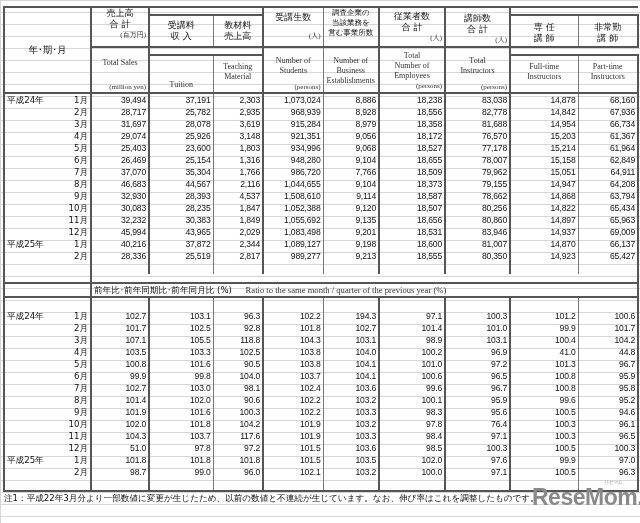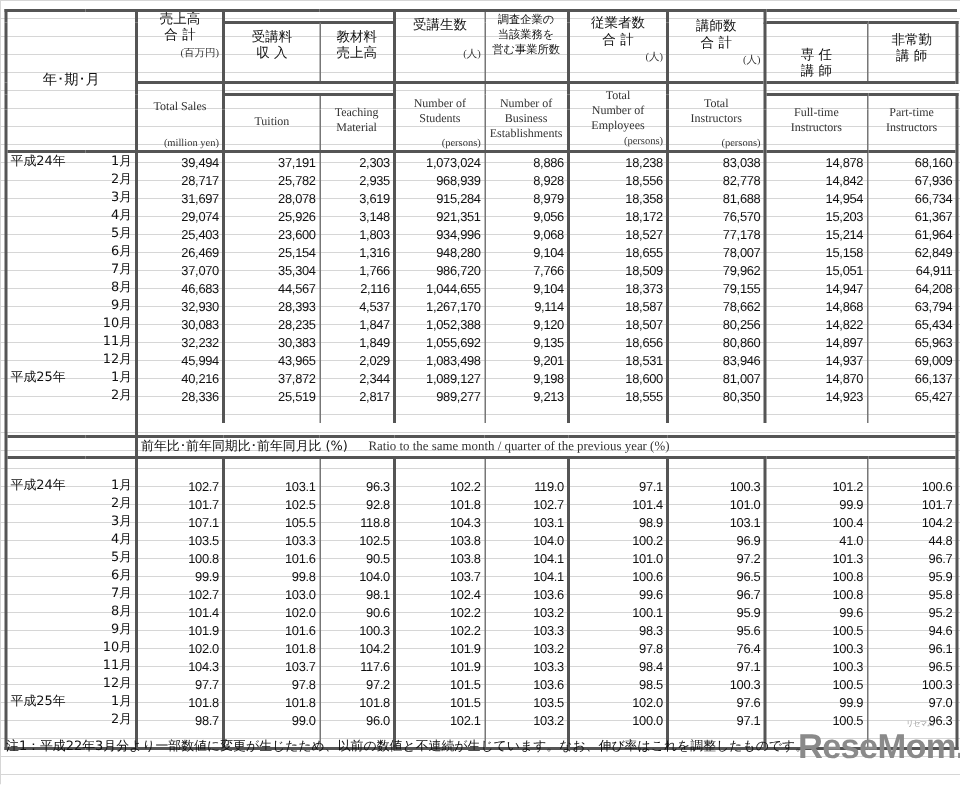--- a/index.html
+++ b/index.html
@@ -82,21 +82,21 @@
     <tr>
       <td class="bT bL hdr" rowspan="2">
           <div style="white-space:pre-line;padding-top:4px">受講料
 収 入</div>
         </td>
       <td class="bT tL hdr bR" rowspan="2">
           <div style="white-space:pre-line;padding-top:4px">教材料
 売上高</div>
         </td>
       <td class="bT bL hdr" rowspan="2">
-          <div style="white-space:pre-line;padding-top:16px">専 任
+          <div style="white-space:pre-line;padding-top:6px">専 任
 講 師</div>
         </td>
       <td class="bT tL hdr bR" rowspan="2">
           <div style="white-space:pre-line;padding-top:6px">非常勤
 講 師</div>
         </td>
     </tr>
     <tr></tr>
     <tr>
       <td class="bT bL hdr en" rowspan="3">
@@ -122,21 +122,21 @@
         </td>
       <td class="bT bL hdr en" rowspan="3">
           <div style="white-space:pre-line;padding-top:8px">Total
 Instructors</div>
           <div class="unit" style="padding-top:6px">(persons)</div>
         </td>
       <td class="bT bL hdr" colspan="2" style="height:6px"></td>
     </tr>
     <tr>
       <td class="bT bL hdr en" rowspan="2">
-          <div style="padding-top:12px">Tuition</div>
+          <div style="padding-top:24px">Tuition</div>
         </td>
       <td class="bT tL hdr en bR" rowspan="2">
           <div style="white-space:pre-line;padding-top:6px">Teaching
 Material</div>
         </td>
       <td class="bT bL hdr en" rowspan="2">
           <div style="white-space:pre-line;padding-top:6px">Full-time
 Instructors</div>
         </td>
       <td class="bT tL hdr en bR" rowspan="2">
@@ -250,21 +250,21 @@
         <td class="num bL">79,155</td>
         <td class="num bL">14,947</td>
         <td class="num tL bR">64,208</td>
       </tr>
       <tr>
         <td class="lbl bL"></td>
         <td class="mo" style="border-left:none">9月</td>
         <td class="num bL">32,930</td>
         <td class="num bL">28,393</td>
         <td class="num tL">4,537</td>
-        <td class="num bL">1,267,170</td>
+        <td class="num bL">1,508,610</td>
         <td class="num tL">9,114</td>
         <td class="num bL">18,587</td>
         <td class="num bL">78,662</td>
         <td class="num bL">14,868</td>
         <td class="num tL bR">63,794</td>
       </tr>
       <tr>
         <td class="lbl bL"></td>
         <td class="mo" style="border-left:none">10月</td>
         <td class="num bL">30,083</td>
@@ -368,21 +368,21 @@
         <td class="bT bL"></td>
         <td class="bT tL bR"></td>
       </tr>
       <tr>
         <td class="lbl bL">平成24年</td>
         <td class="mo" style="border-left:none">1月</td>
         <td class="num bL">102.7</td>
         <td class="num bL">103.1</td>
         <td class="num tL">96.3</td>
         <td class="num bL">102.2</td>
-        <td class="num tL">119.0</td>
+        <td class="num tL">194.3</td>
         <td class="num bL">97.1</td>
         <td class="num bL">100.3</td>
         <td class="num bL">101.2</td>
         <td class="num tL bR">100.6</td>
       </tr>
       <tr>
         <td class="lbl bL"></td>
         <td class="mo" style="border-left:none">2月</td>
         <td class="num bL">101.7</td>
         <td class="num bL">102.5</td>
@@ -507,21 +507,21 @@
         <td class="num bL">101.9</td>
         <td class="num tL">103.3</td>
         <td class="num bL">98.4</td>
         <td class="num bL">97.1</td>
         <td class="num bL">100.3</td>
         <td class="num tL bR">96.5</td>
       </tr>
       <tr>
         <td class="lbl bL"></td>
         <td class="mo" style="border-left:none">12月</td>
-        <td class="num bL">97.7</td>
+        <td class="num bL">51.0</td>
         <td class="num bL">97.8</td>
         <td class="num tL">97.2</td>
         <td class="num bL">101.5</td>
         <td class="num tL">103.6</td>
         <td class="num bL">98.5</td>
         <td class="num bL">100.3</td>
         <td class="num bL">100.5</td>
         <td class="num tL bR">100.3</td>
       </tr>
       <tr>

